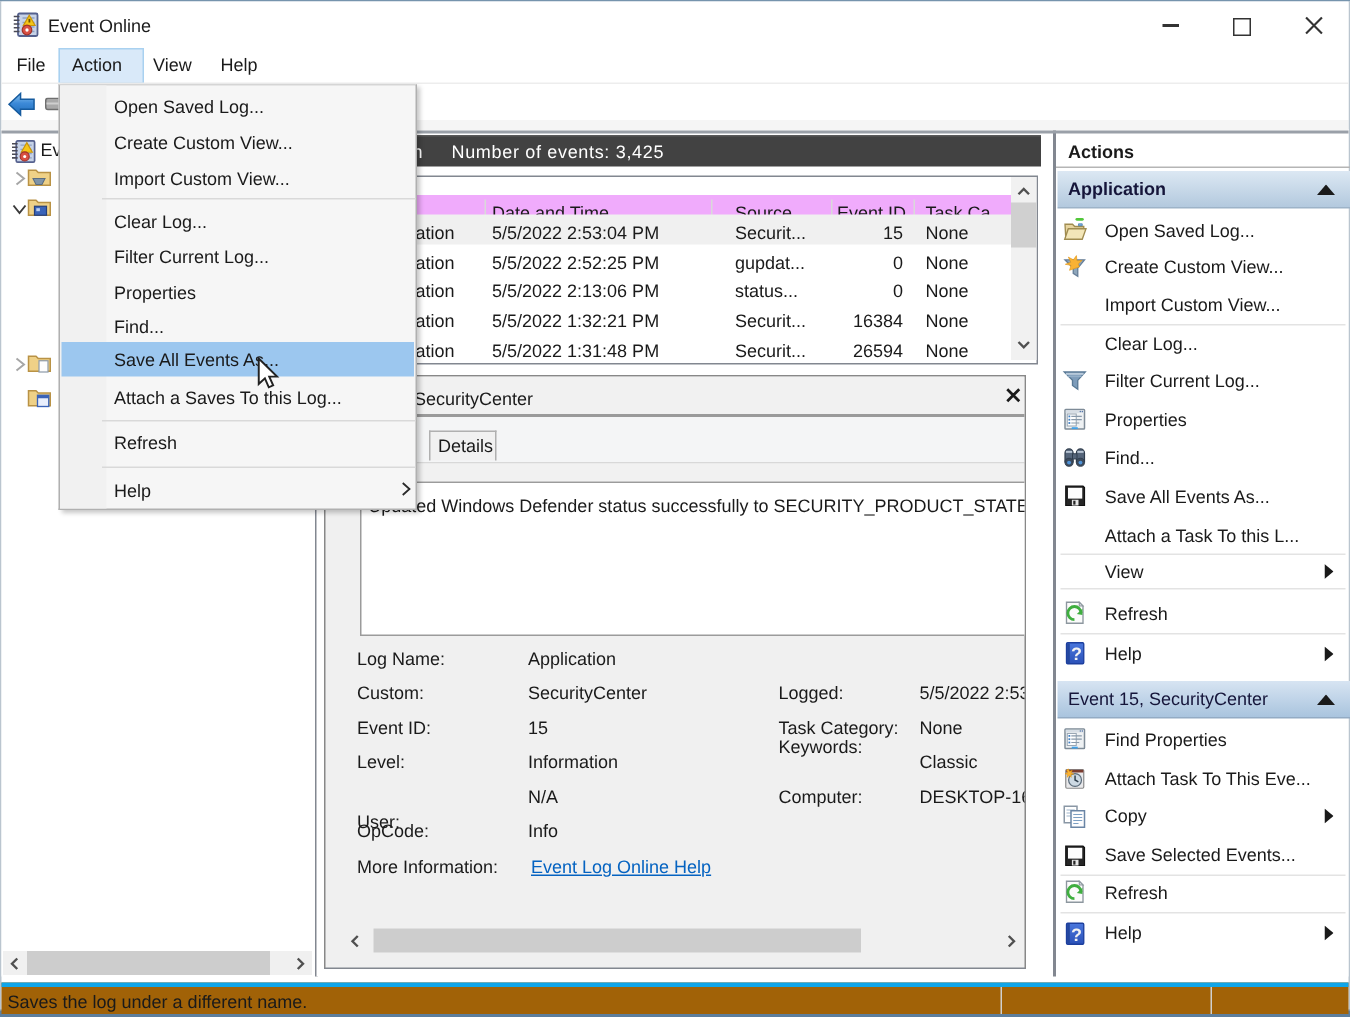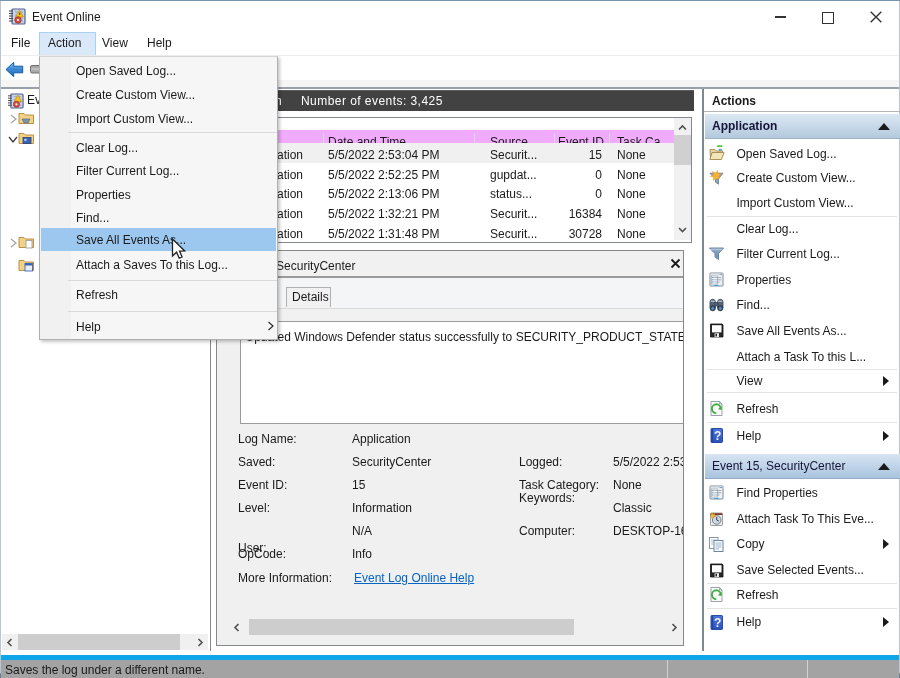--- a/index.html
+++ b/index.html
@@ -166,21 +166,21 @@
       <div class="txt" style="left:345px;top:69px;width:40px;text-align:right">0</div>
       <div class="txt" style="left:400px;top:69px">None</div>
     <div class="txt" style="left:26px;top:89px">Information</div>
       <div class="txt" style="left:111px;top:89px">5/5/2022 1:32:21 PM</div>
       <div class="txt" style="left:273px;top:89px">Securit...</div>
       <div class="txt" style="left:345px;top:89px;width:40px;text-align:right">16384</div>
       <div class="txt" style="left:400px;top:89px">None</div>
     <div class="txt" style="left:26px;top:109px">Information</div>
       <div class="txt" style="left:111px;top:109px">5/5/2022 1:31:48 PM</div>
       <div class="txt" style="left:273px;top:109px">Securit...</div>
-      <div class="txt" style="left:345px;top:109px;width:40px;text-align:right">30728</div>
+      <div class="txt" style="left:345px;top:109px;width:40px;text-align:right">26594</div>
       <div class="txt" style="left:400px;top:109px">None</div>
 
     <div class="a" style="left:457px;top:0;width:17px;height:122px;background:#f1f1f1">
       <svg class="a" style="left:4px;top:6px" width="9" height="8" viewBox="0 0 9 8">
           <path d="M1 5.5 L4.5 2 L8 5.5" fill="none" stroke="#505050" stroke-width="1.6"></path>
         </svg>
       <div class="a" style="left:0;top:17px;width:17px;height:30px;background:#d0d0d0"></div>
       <svg class="a" style="left:4px;top:108px" width="9" height="8" viewBox="0 0 9 8">
           <path d="M1 2 L4.5 5.5 L8 2" fill="none" stroke="#505050" stroke-width="1.6"></path>
         </svg>
@@ -199,21 +199,21 @@
     <div class="txt" style="left:13px;top:39px">General</div>
     <div class="a" style="left:69px;top:36.2px;width:43px;height:19px;background:#f1f1f1;border:1px solid #b0b0b0;border-bottom:none"></div>
     <div class="txt" style="left:75px;top:39px">Details</div>
     <div class="a" style="left:0;top:56.4px;width:466px;height:1px;background:#d8d8d8"></div>
     <div class="a" style="left:0;top:57.4px;width:466px;height:12.1px;background:#f1f1f1"></div>
     <div class="a" style="left:22.5px;top:69.5px;width:444px;height:101px;background:#fff;border:1px solid #9b9b9b;border-right:none;overflow:hidden">
       <div class="txt" style="left:5px;top:8px">Updated Windows Defender status successfully to SECURITY_PRODUCT_STATE_ON.</div>
     </div>
     <div class="txt" style="left:21px;top:181px">Log Name:</div>
       <div class="txt" style="left:135px;top:181px">Application</div>
-    <div class="txt" style="left:21px;top:204px">Saved:</div>
+    <div class="txt" style="left:21px;top:204px">Custom:</div>
       <div class="txt" style="left:135px;top:204px">SecurityCenter</div>
       <div class="txt" style="left:302px;top:204px">Logged:</div>
       <div class="txt" style="left:396px;top:204px">5/5/2022 2:53:04 PM</div>
     <div class="txt" style="left:21px;top:227px">Event ID:</div>
       <div class="txt" style="left:135px;top:227px">15</div>
       <div class="txt" style="left:302px;top:227px">Task Category:</div>
       <div class="txt" style="left:396px;top:227px">None</div>
     <div class="txt" style="left:21px;top:250px">Level:</div>
       <div class="txt" style="left:135px;top:250px">Information</div>
       <div class="txt" style="left:302px;top:240px">Keywords:</div>
@@ -402,21 +402,21 @@
       <rect x="3" y="1.5" width="11.5" height="14" rx="0.8" fill="url(#hg)" stroke="#1d3f9e" stroke-width="0.9"></rect>
       <rect x="3.4" y="1.9" width="1.8" height="13.2" fill="#24479f"></rect>
       <text x="9.6" y="13" font-family="Liberation Sans" font-size="12" font-weight="bold" fill="#f2f2f2" text-anchor="middle">?</text>
     </svg>
     <div class="txt" style="left:32.5px;top:529px">Help</div>
     <svg class="a" style="left:179px;top:531px" width="6" height="10" viewBox="0 0 6 10">
       <path d="M0 0 L6 5 L0 10 Z" fill="#1a1a1a"></path>
     </svg>
 </div>
 
-<div class="a" style="left:1px;top:655px;width:898px;height:18px;background:#a3a3a3;border-top:5px solid #0ea5e9">
+<div class="a" style="left:1px;top:655px;width:898px;height:18px;background:#a16207;border-top:3px solid #0ea5e9">
   <div class="txt" style="left:4px;top:3px">Saves the log under a different name.</div>
   <div class="a" style="left:666px;top:0;width:1px;height:18px;background:#d0d0d0"></div>
   <div class="a" style="left:806px;top:0;width:1px;height:18px;background:#d0d0d0"></div>
 </div>
 
 <div class="a" style="left:39px;top:56px;width:237px;height:282px;background:#f6f6f6;border:1px solid #b0b0b0;border-top-color:#d5d5d5;box-shadow:2px 2px 3px rgba(0,0,0,0.22);z-index:10">
   <div class="a" style="left:0;top:0;width:31px;height:282px;background:#f1f1f1"></div>
   <div class="txt" style="left:36px;top:7px">Open Saved Log...</div>
   <div class="txt" style="left:36px;top:31px">Create Custom View...</div>
   <div class="txt" style="left:36px;top:54.5px">Import Custom View...</div>

